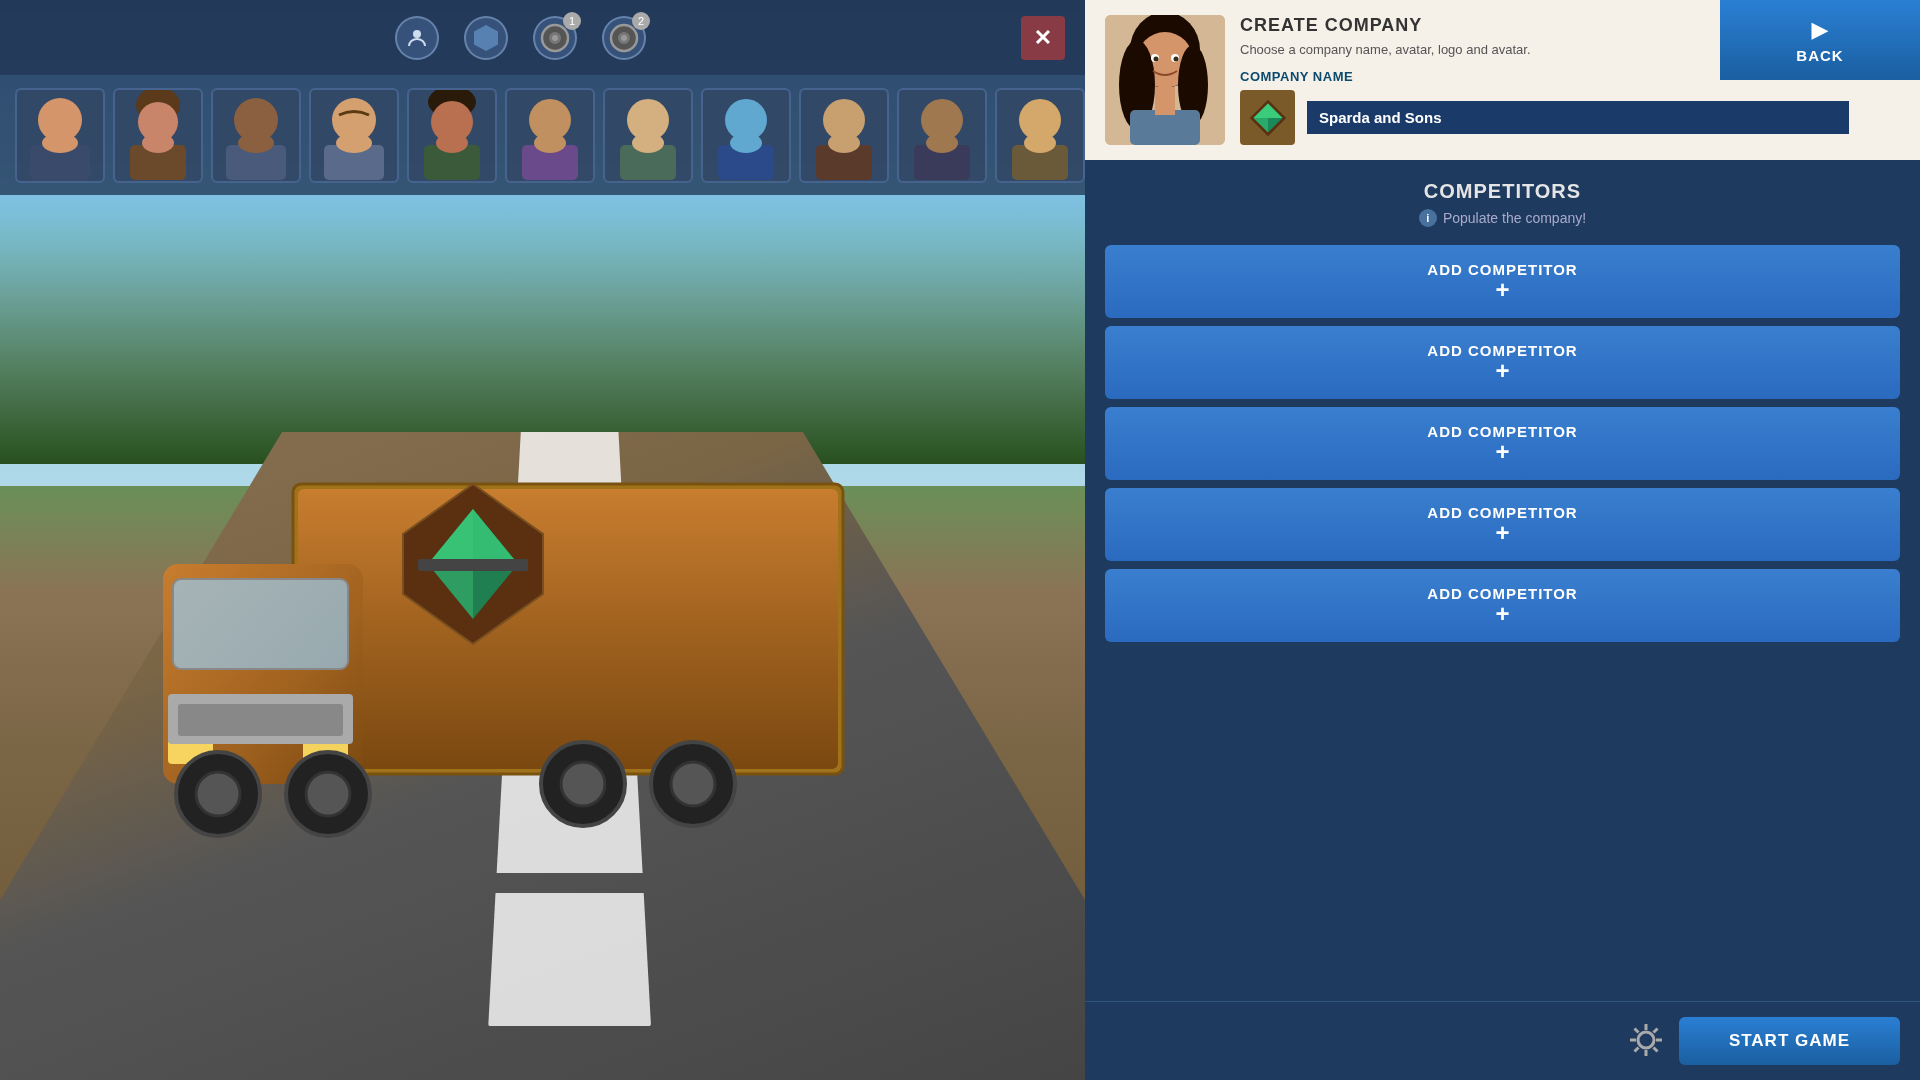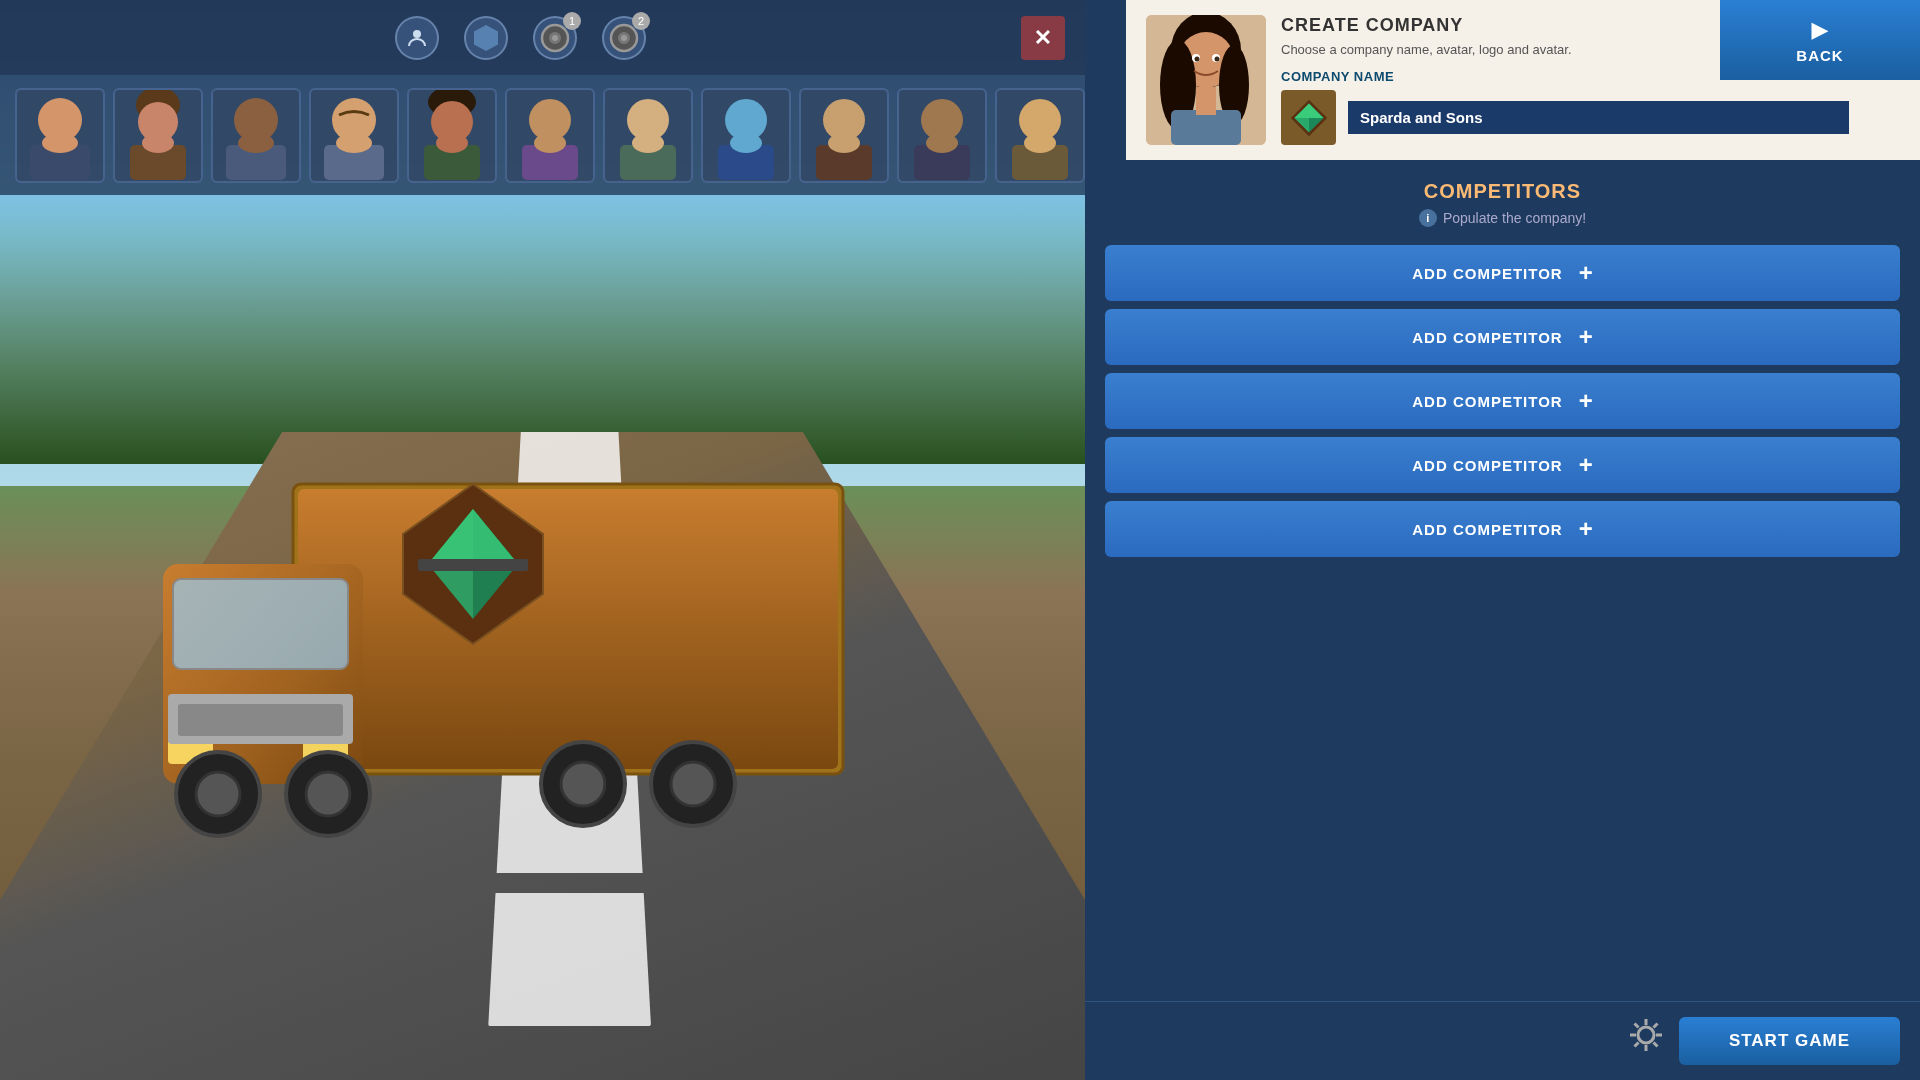--- a/index.html
+++ b/index.html
@@ -228,21 +228,20 @@
 
     
     #create-company {
       background: #f5f0e8;
       padding: 15px 20px;
       display: flex;
       align-items: flex-start;
       gap: 15px;
       margin-top: 0;
       position: relative;
-      margin-left: 41px;
     }
 
     .company-avatar-img {
       width: 120px;
       height: 130px;
       border-radius: 6px;
       overflow: hidden;
       flex-shrink: 0;
       background: linear-gradient(180deg, #c8a87a 0%, #e8c8a0 50%, #d4a870 100%);
       display: flex;
@@ -333,21 +332,21 @@
     }
 
     .competitors-header {
       text-align: center;
       padding: 5px 20px 10px;
     }
 
     .competitors-title {
       font-size: 20px;
       font-weight: bold;
-      color: #fdba74;
+      color: #e5e5e5;
       letter-spacing: 1px;
       margin-bottom: 6px;
     }
 
     .competitors-subtitle {
       font-size: 14px;
       color: #aac;
       display: flex;
       align-items: center;
       justify-content: center;
@@ -363,52 +362,52 @@
       font-size: 11px;
       display: flex;
       align-items: center;
       justify-content: center;
       font-weight: bold;
       flex-shrink: 0;
     }
 
     .add-competitor-btn {
       display: flex;
-      flex-direction: row;
+      flex-direction: column;
       align-items: center;
       justify-content: center;
       width: calc(100% - 40px);
       margin: 8px 20px;
       padding: 16px;
       background: linear-gradient(180deg, #3a7fcf 0%, #2a6abf 100%);
       border: none;
       border-radius: 6px;
       cursor: pointer;
       color: white;
-      gap: 16px;
+      gap: 0;
       transition: background 0.2s;
     }
 
     .add-competitor-label {
       font-size: 15px;
       font-weight: bold;
       letter-spacing: 1px;
     }
 
     .add-competitor-plus {
       font-size: 24px;
       font-weight: bold;
       line-height: 1;
     }
 
     
     #bottom-bar {
       padding: 15px 20px;
       display: flex;
-      align-items: flex-start;
+      align-items: flex-end;
       justify-content: flex-end;
       gap: 15px;
       background: #1e3a5f;
       border-top: 1px solid rgba(100,150,200,0.3);
     }
 
     .settings-icon {
       color: #aaa;
       font-size: 28px;
       cursor: pointer;

